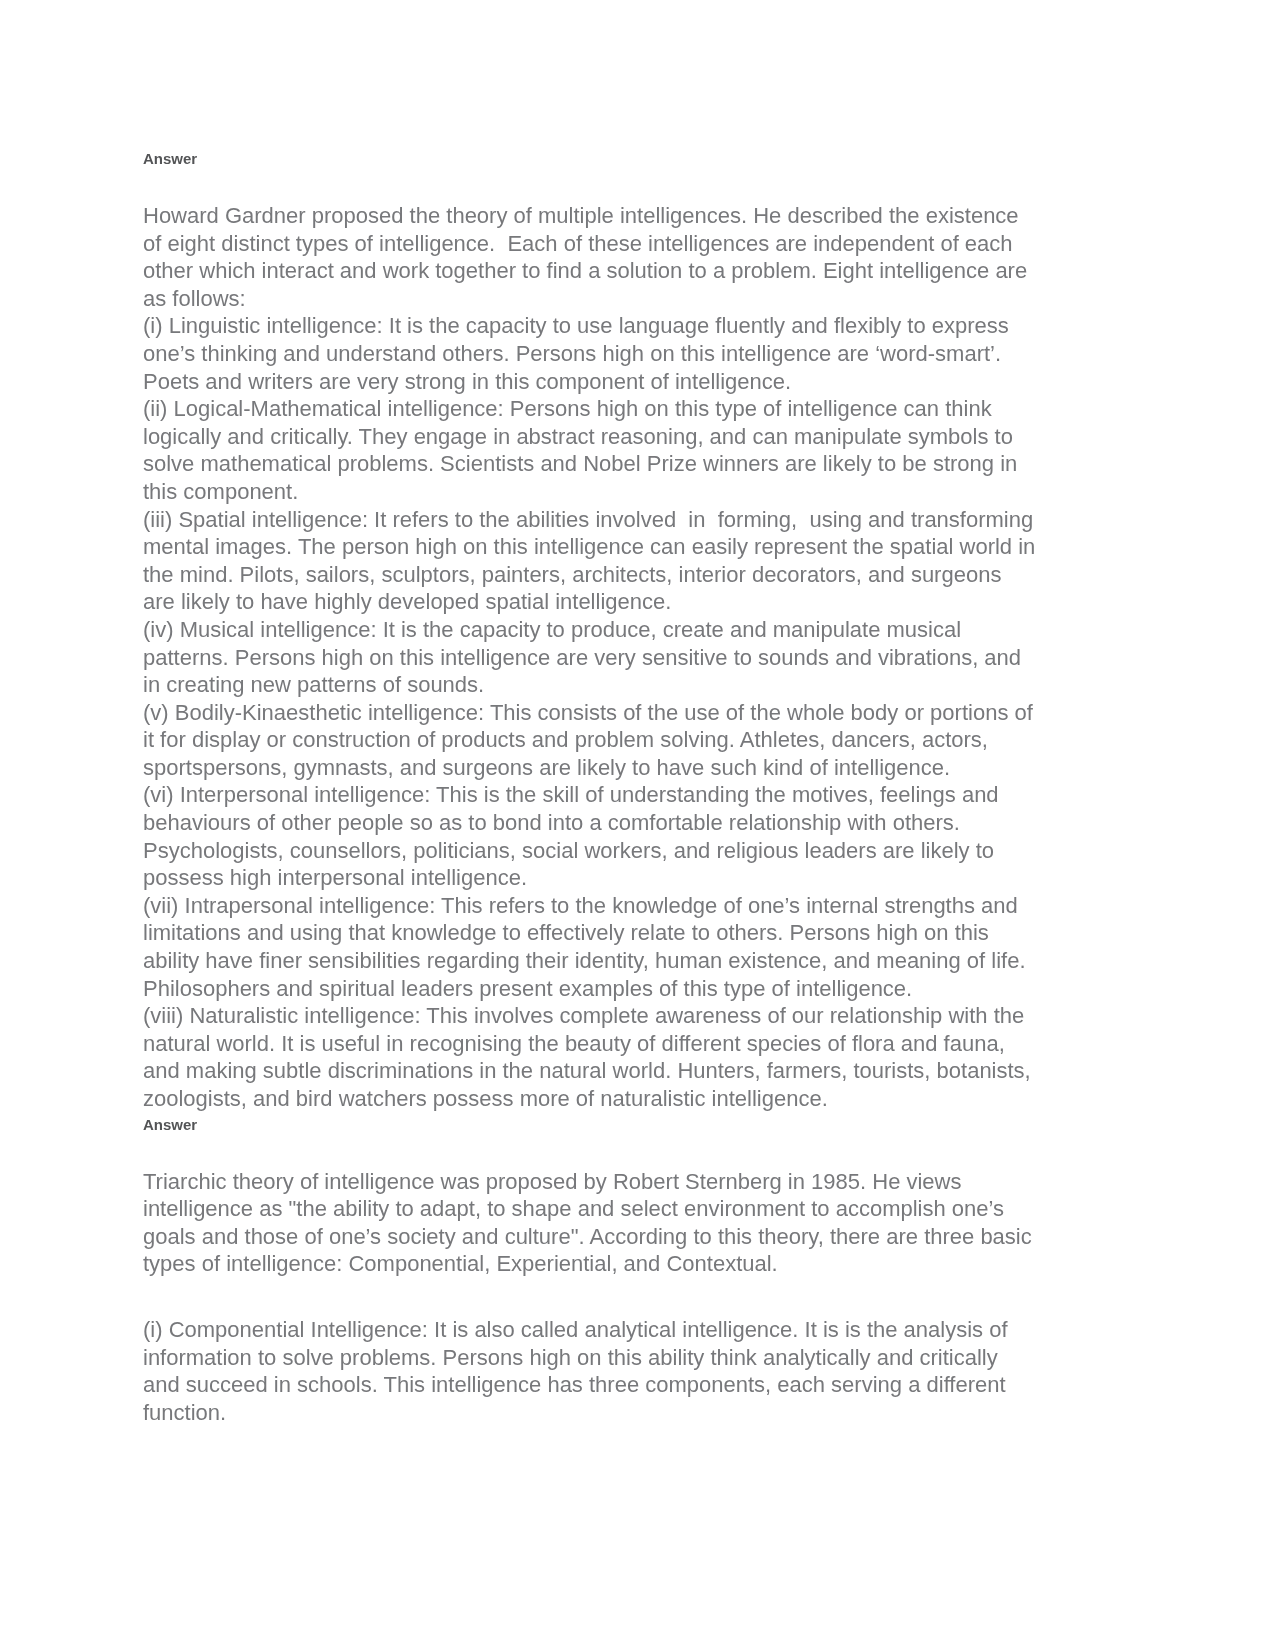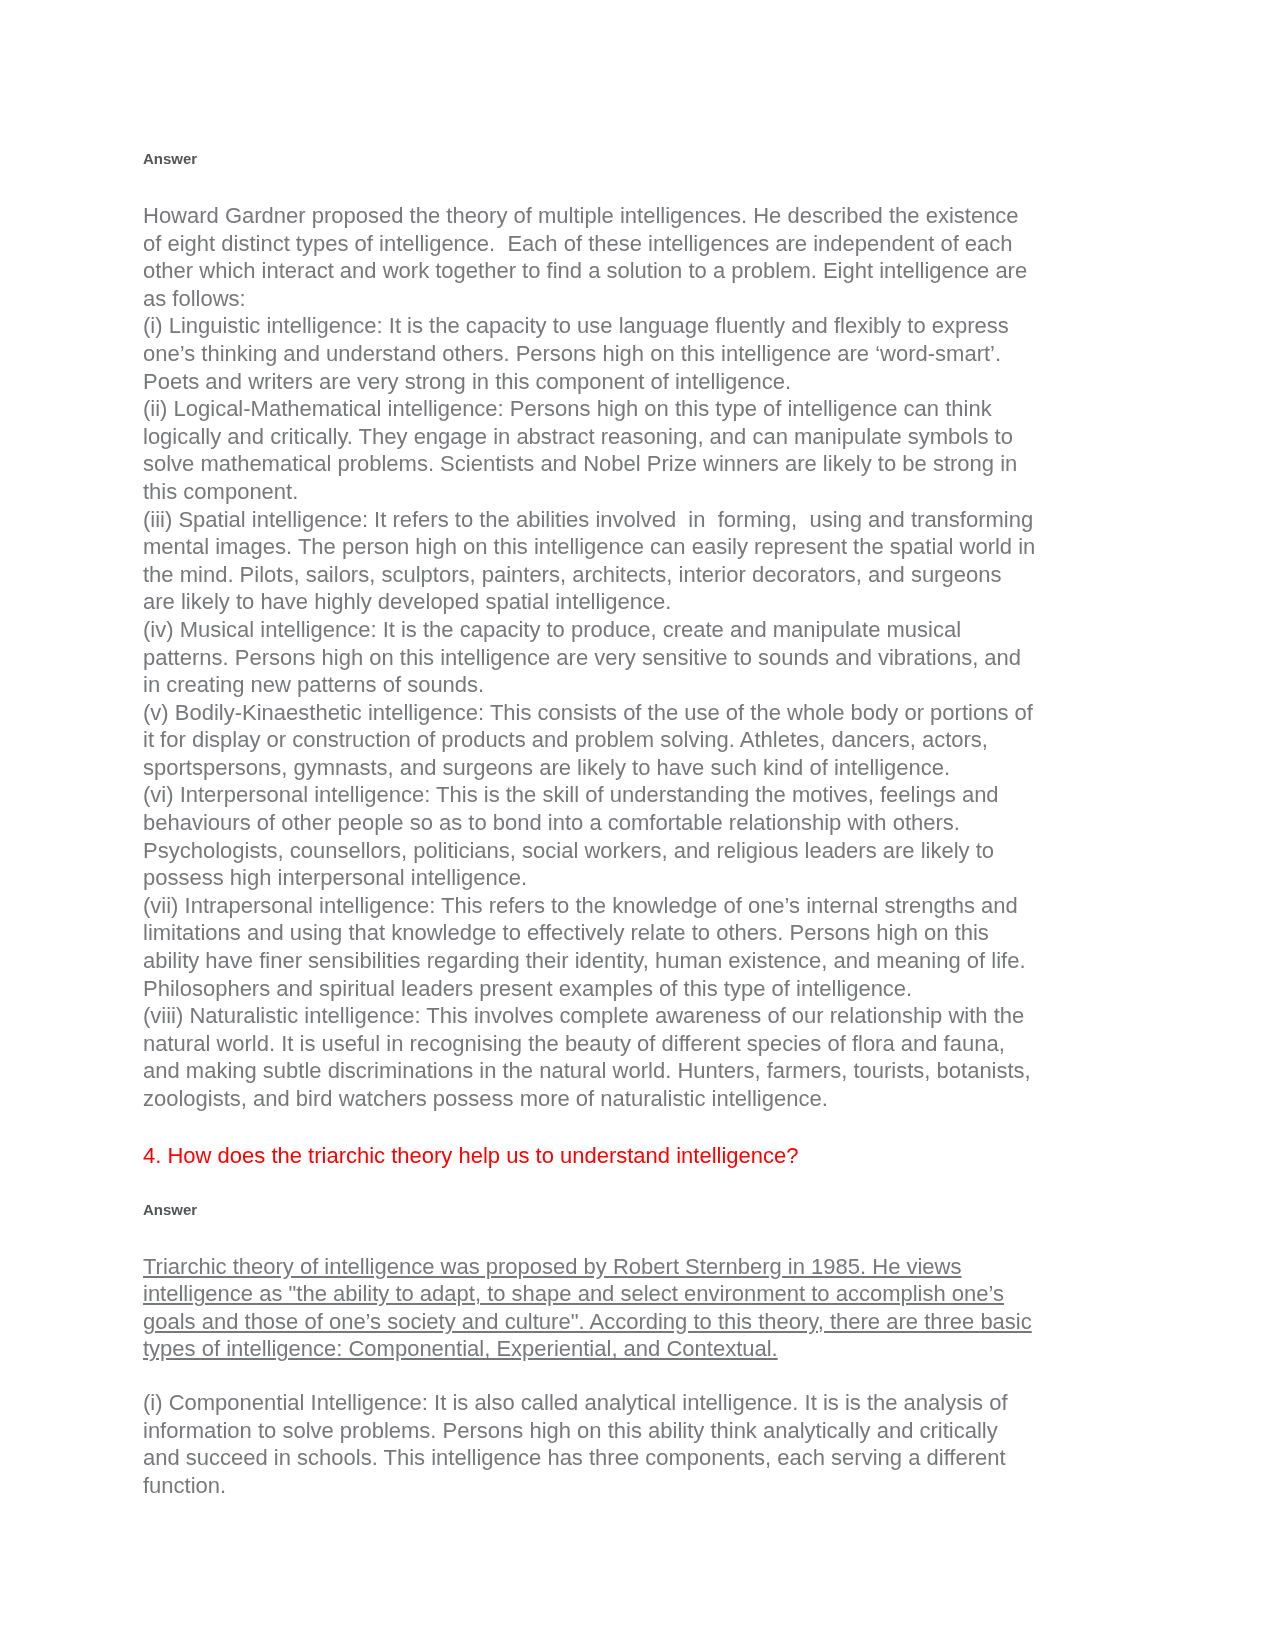--- a/index.html
+++ b/index.html
@@ -39,22 +39,21 @@
   }
   .question-heading {
     color: #fe0000;
     font-size: 22px;
     line-height: 24px;
     font-weight: 400;
     margin: 31px 0 30px 0;
     white-space: pre-wrap;
   }
   .para.triarchic {
-    margin-bottom: 26px;
-    text-decoration: underline;
+    margin-bottom: 38px;
   }
   .para.componential {
     margin-bottom: 0;
   }
 </style>
 </head>
 <body>
 
 <div class="doc">
 
@@ -87,21 +86,20 @@
 possess high interpersonal intelligence.
 (vii) Intrapersonal intelligence: This refers to the knowledge of one’s internal strengths and
 limitations and using that knowledge to effectively relate to others. Persons high on this
 ability have finer sensibilities regarding their identity, human existence, and meaning of life.
 Philosophers and spiritual leaders present examples of this type of intelligence.
 (viii) Naturalistic intelligence: This involves complete awareness of our relationship with the
 natural world. It is useful in recognising the beauty of different species of flora and fauna,
 and making subtle discriminations in the natural world. Hunters, farmers, tourists, botanists,
 zoologists, and bird watchers possess more of naturalistic intelligence.</p>
 
-  <p class="question-heading">4. How does the triarchic theory help us to understand intelligence?</p>
 
   <h2 class="answer-heading second">Answer</h2>
 
   <p class="para triarchic">Triarchic theory of intelligence was proposed by Robert Sternberg in 1985. He views
 intelligence as "the ability to adapt, to shape and select environment to accomplish one’s
 goals and those of one’s society and culture". According to this theory, there are three basic
 types of intelligence: Componential, Experiential, and Contextual.</p>
 
   <p class="para componential">(i) Componential Intelligence: It is also called analytical intelligence. It is is the analysis of
 information to solve problems. Persons high on this ability think analytically and critically

